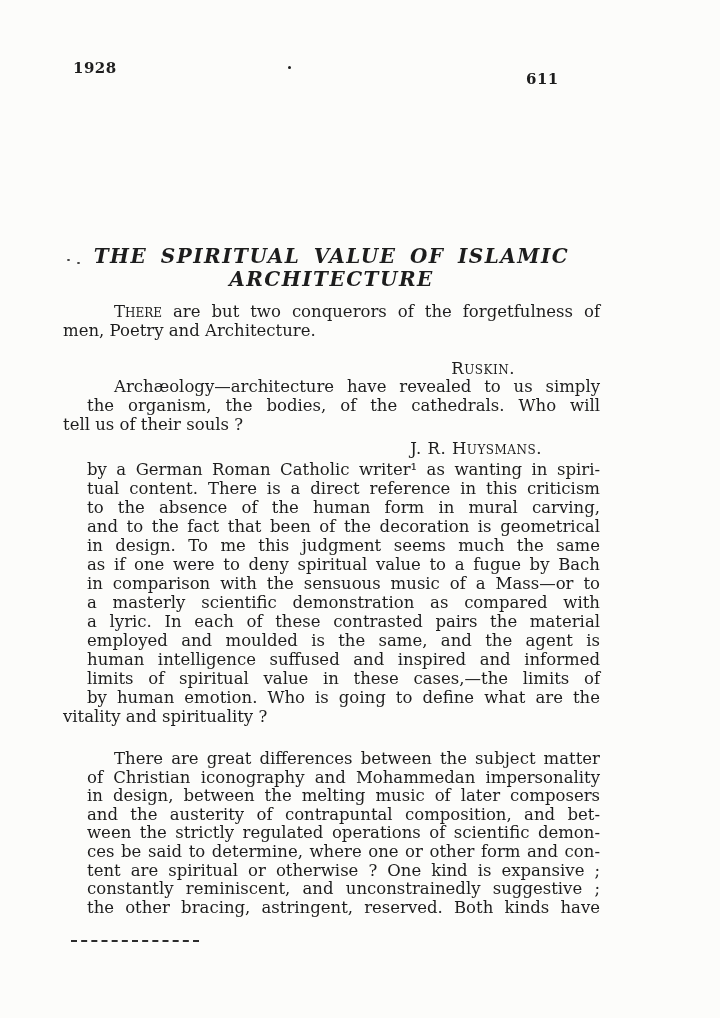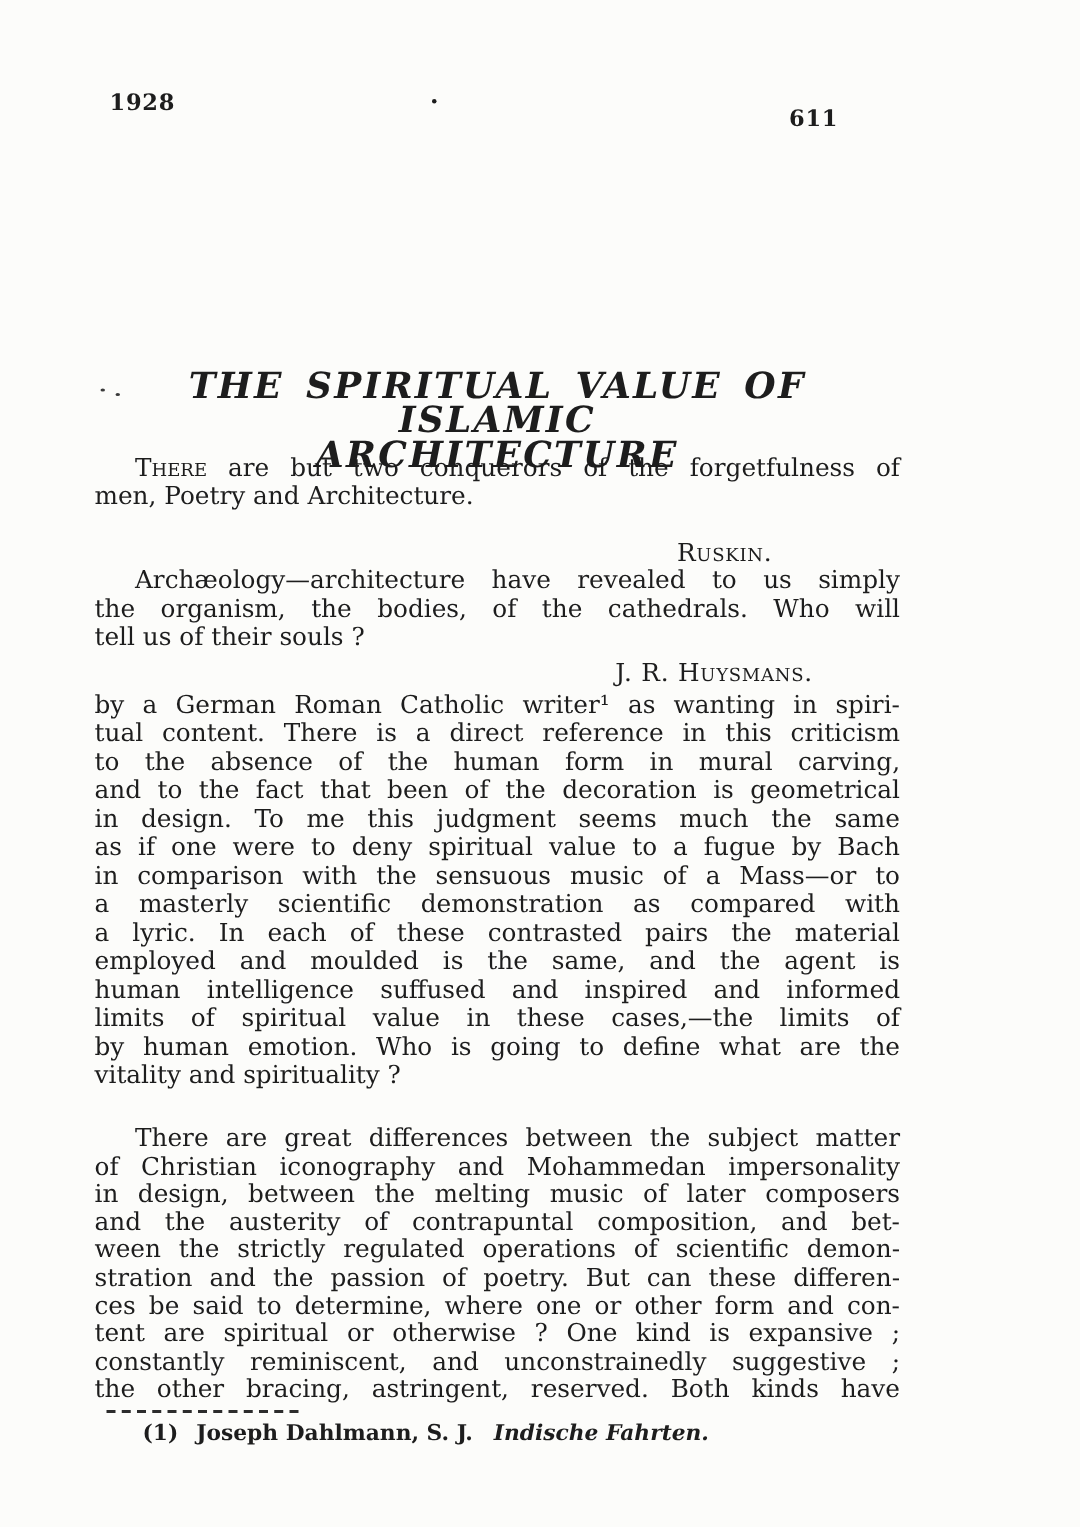--- a/index.html
+++ b/index.html
@@ -12,29 +12,29 @@
   }
   .page{position:absolute;inset:0;}
   
   .running-head span{position:absolute;font-size:15px;font-weight:bold;letter-spacing:.5px;}
   .year{left:73px;top:59px;}
   .pagenum{left:526px;top:70px;}
   .head-dot{left:288px;top:66px;width:3px;height:3px;border-radius:50%;background:var(--ink,#1d1d1d);}
   
   .column{position:absolute;left:63px;top:0;width:537px;height:1018px;}
   .title{position:absolute;top:245px;left:0;right:0;margin:0;text-align:center;
-         font-size:24px;font-weight:bold;font-style:italic;
+         font-size:20px;font-weight:bold;font-style:italic;
          letter-spacing:1.5px;word-spacing:5px;line-height:23px;}
   .title .tline{display:block;}
   .speck{position:absolute;width:3px;height:2px;background:#3a3a3a;border-radius:50%;}
   .s1{left:4px;top:259px;}
   .s2{left:14px;top:262px;}
   
   .line{font-size:16.5px;line-height:19px;text-align:justify;}
-  .line.just{text-align-last:justify;}
+  .line.just{text-align-last:justify;margin-left:24px;}
   .line.first{padding-left:27px;}
   .sc{font-variant:small-caps;}
   .attribution{font-size:16.5px;text-align:right;letter-spacing:.5px;}
   .epi1{position:absolute;top:302px;left:0;right:0;}
   .epi1 .attribution{margin-top:19px;padding-right:85px;}
   .epi2{position:absolute;top:377px;left:0;right:0;}
   .epi2 .attribution{margin-top:5px;padding-right:58px;}
   .paragraph{position:absolute;left:0;right:0;}
   .p1{top:460px;}
   .p2{top:750px;}
@@ -97,27 +97,23 @@
         <div class="line just">by human emotion.  Who is going to define what are the</div>
         <div class="line">vitality and spirituality ?</div>
       </div>
 
     <div class="paragraph p2">
         <div class="line just first">There are great differences between the subject matter</div>
         <div class="line just">of Christian iconography and Mohammedan impersonality</div>
         <div class="line just">in design, between the melting music of later composers</div>
         <div class="line just">and the austerity of contrapuntal composition, and bet-</div>
         <div class="line just">ween the strictly regulated operations of scientific demon-</div>
-        <div class="line just">stration and the passion of poetry.  But can these differen-</div>
         <div class="line just">ces be said to determine, where one or other form and con-</div>
         <div class="line just">tent are spiritual or otherwise ?  One kind is expansive ;</div>
         <div class="line just">constantly reminiscent, and unconstrainedly suggestive ;</div>
         <div class="line just">the other bracing, astringent, reserved.  Both kinds have</div>
       </div>
 
     <div class="footnote-rule"></div>
 
-    <div class="footnote">
-      <span class="fn-marker">(1)</span><span class="fn-authors">Joseph Dahlmann, S. J.</span><span class="fn-work">Indische Fahrten.</span>
-    </div>
 
   </div>
 </div>
 
 </body></html>

